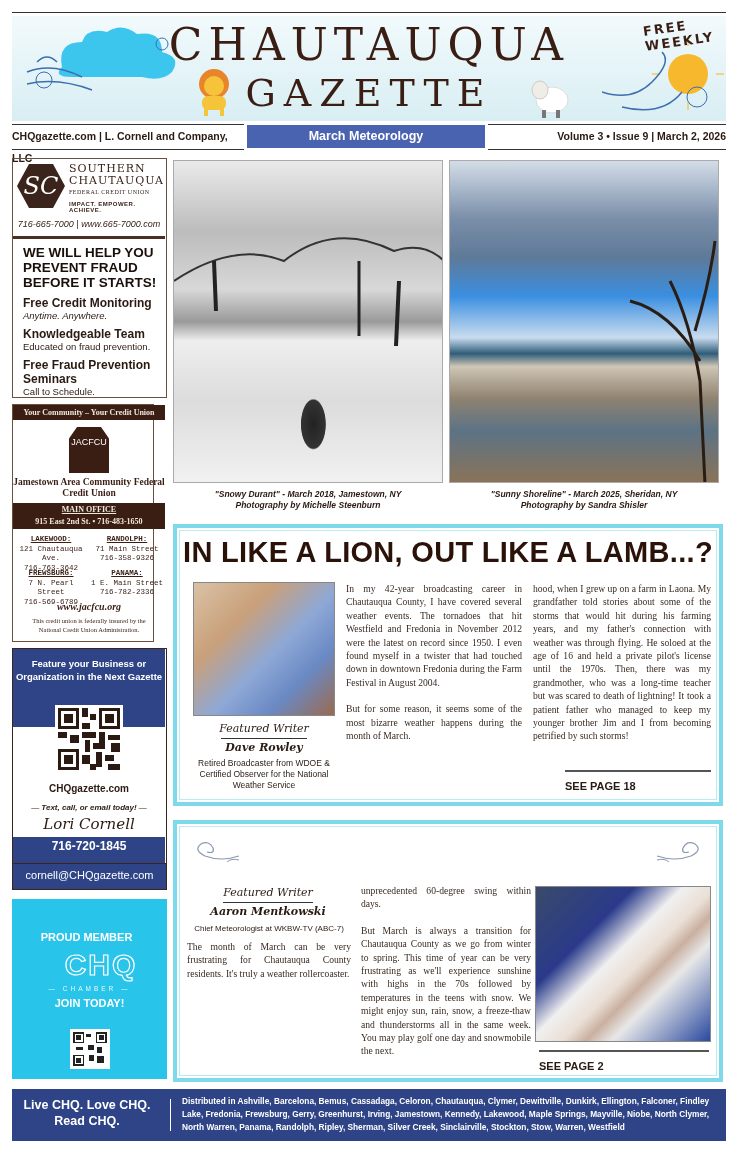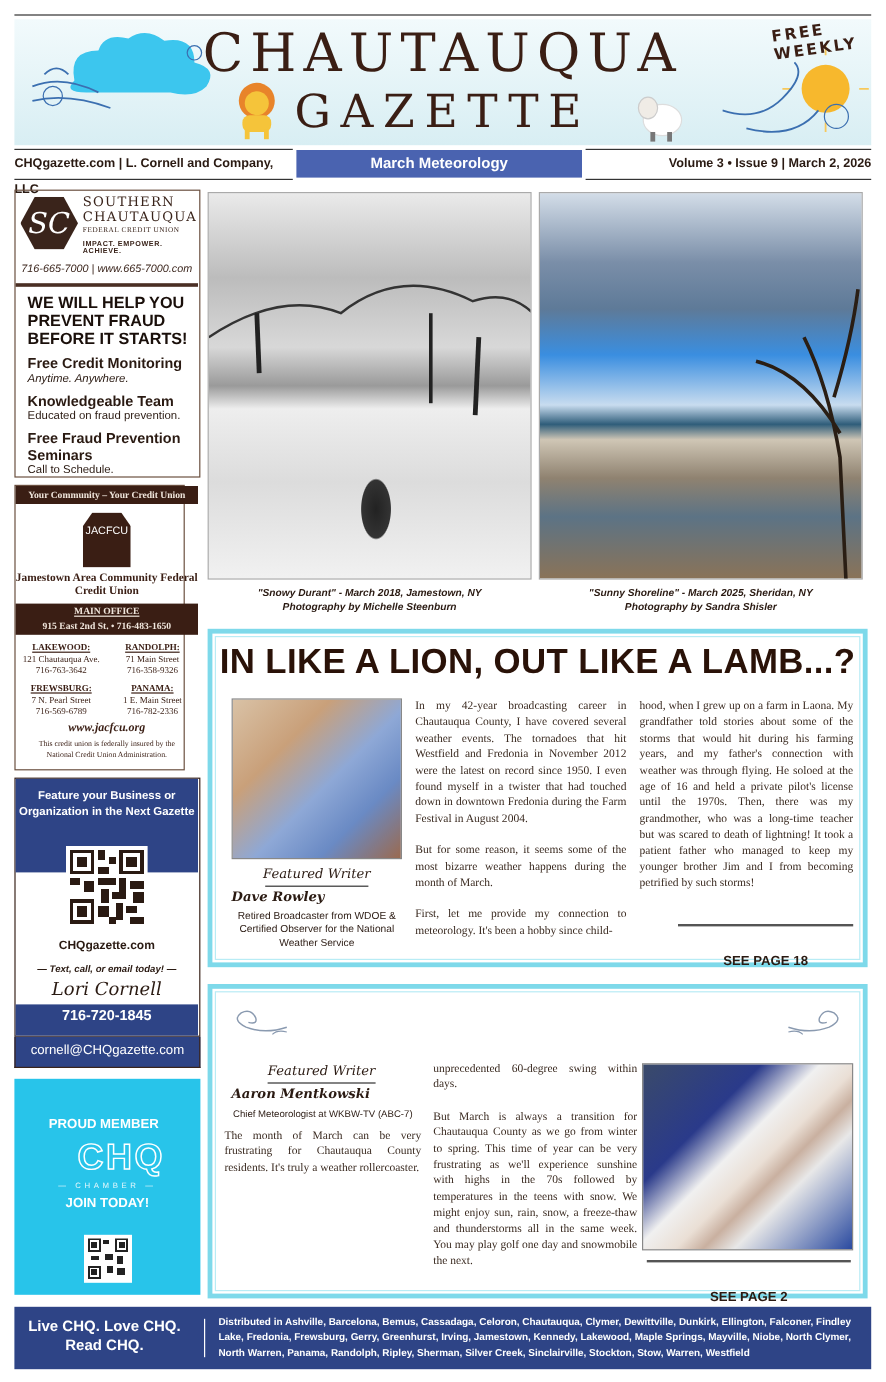--- a/index.html
+++ b/index.html
@@ -42,21 +42,21 @@
   .sc-headline { font-size: 13.5px; font-weight: bold; line-height: 15px; color: #1a0f0a; margin-bottom: 6px; }
   .sc-item-title { font-size: 12px; font-weight: bold; line-height: 14px; color: #2a1a12; }
   .sc-item-desc { font-size: 9.5px; line-height: 11px; color: #2a1a12; margin-bottom: 6px; }
 
   .ad-jacfcu { left: 12px; top: 404px; width: 142px; height: 238px; border: 1.5px solid #6b5040; font-family: "Liberation Serif", serif; }
   .jac-top { left: 0; top: 0; width: 152px; height: 15px; background: #3a1e14; color: #f0e6dc; font-size: 8px; font-weight: bold; text-align: center; line-height: 15px; }
   .jac-logo { left: 56px; top: 22px; width: 40px; height: 46px; background: #3a1e14;
     clip-path: polygon(20% 0, 80% 0, 100% 25%, 100% 100%, 0 100%, 0 25%); color: #fff; font-family: "Liberation Sans", sans-serif; font-size: 9px; text-align: center; padding-top: 10px; }
   .jac-name { left: 0; top: 72px; width: 152px; text-align: center; font-size: 9.5px; font-weight: bold; line-height: 11px; color: #3a1e14; }
   .jac-main { left: 0; top: 98px; width: 152px; height: 26px; background: #3a1e14; color: #f0e6dc; text-align: center; font-size: 8px; font-weight: bold; line-height: 12px; padding-top: 1px; }
-  .jac-branch { width: 76px; text-align: center; font-size: 7.5px; line-height: 9.5px; color: #3a1e14; }
+  .jac-branch { width: 76px; text-align: center; font-size: 7.5px; line-height: 9.5px; color: #3a1e14; font-family: Liberation Mono, monospace; }
   .jac-branch .bn { text-decoration: underline; font-weight: bold; }
   .jac-web { left: 0; top: 196px; width: 152px; text-align: center; font-size: 10px; font-style: italic; font-weight: bold; color: #3a1e14; }
   .jac-note { left: 8px; top: 212px; width: 136px; text-align: center; font-size: 6.5px; line-height: 8.5px; color: #3a1e14; }
 
   .ad-feature { left: 12px; top: 648px; width: 155px; height: 216px; border: 1.5px solid #3a241b; background: #fff; }
   .feat-top { left: 0; top: 0; width: 152px; height: 78px; background: #2e4486; }
   .feat-title { left: 0; top: 8px; width: 152px; text-align: center; color: #fff; font-size: 9.5px; font-weight: bold; line-height: 13px; }
   .feat-qr { left: 42px; top: 56px; width: 68px; height: 68px; background: #fff; padding: 3px; }
   .feat-url { left: 0; top: 134px; width: 152px; text-align: center; font-size: 10px; font-weight: bold; color: #2a1a12; }
   .feat-cta { left: 0; top: 154px; width: 152px; text-align: center; font-size: 8px; font-style: italic; font-weight: bold; color: #2a1a12; }
@@ -83,25 +83,25 @@
       linear-gradient(180deg, #d3dde8 0%, #7a8ea8 18%, #5e7a98 30%, #3a8ee0 42%, #c8dcef 55%, #2f5d7a 60%, #cfc6b5 64%, #8f8270 74%, #5c7385 84%, #8a7358 100%); }
   .cap { width: 270px; text-align: center; font-size: 8.5px; font-weight: bold; font-style: italic; line-height: 11px; color: #2a1a12; }
 
   
   .box { border: 4px solid #7ed9ea; outline: 1px solid #b8ecf5; outline-offset: -7px; background: #fff; }
   .art1 { left: 173px; top: 524px; width: 550px; height: 282px; }
   .art1-title { left: 0; top: 8px; width: 542px; text-align: center; font-size: 29px; font-weight: bold; color: #2a1208; letter-spacing: .3px; }
   .writer-photo { background: linear-gradient(135deg, #d9c2a6 0%, #c9a07a 30%, #8ea8d6 55%, #6a8ac4 75%, #9a6a50 100%); border: 1px solid #888; }
   .fw-label { font-family: "DejaVu Serif", serif; font-style: italic; font-size: 11px; text-align: center; color: #2a1a12; }
   .fw-rule { height: 1px; background: #333; }
-  .fw-name { font-family: "DejaVu Serif", serif; font-style: italic; font-weight: bold; font-size: 11px; color: #2a1a12; }
+  .fw-name { font-family: "DejaVu Serif", serif; font-style: italic; font-weight: bold; font-size: 11px; text-align: center; color: #2a1a12; }
   .fw-role { font-size: 8.5px; line-height: 11px; text-align: center; color: #2a1a12; }
   .body-text { font-family: "Liberation Serif", serif; font-size: 9.6px; line-height: 13.4px; color: #3a2a20; text-align: justify; }
   .body-text p { margin-bottom: 13px; }
-  .see-page { text-align: center; font-size: 11px; font-weight: bold; color: #2a1a12; border-top: 2px solid #555; padding-top: 23px; }
+  .see-page { text-align: left; font-size: 11px; font-weight: bold; color: #2a1a12; border-top: 2px solid #555; padding-top: 8px; }
 
   .art2 { left: 173px; top: 820px; width: 550px; height: 262px; }
   .art2-title { left: 0; top: 8px; width: 542px; text-align: center; font-size: 29px; font-weight: bold; color: #2a1208; }
   .swirl { top: 14px; width: 50px; height: 26px; }
   .anchor-photo { background: linear-gradient(135deg, #3a4a6a 0%, #2a3a8a 30%, #f0f0f0 45%, #eadfd5 55%, #c9b0a0 62%, #e8e8e8 70%, #2a4aa0 100%); border: 1px solid #888; }
 
   
   .footer { left: 12px; top: 1089px; width: 714px; height: 52px; background: #2e4486; }
   .foot-slogan { left: 0; top: 8px; width: 150px; text-align: center; color: #fff; font-size: 12.5px; font-weight: bold; line-height: 16px; }
   .foot-div { left: 158px; top: 10px; width: 1px; height: 32px; background: #fff; }
@@ -303,21 +303,20 @@
 <div class="abs box art1">
   <div class="abs art1-title">IN LIKE A LION, OUT LIKE A LAMB...?</div>
   <div class="abs writer-photo" style="left:16px;top:54px;width:142px;height:134px;"></div>
   <div class="abs fw-label" style="left:16px;top:194px;width:142px;">Featured Writer</div>
   <div class="abs fw-rule" style="left:44px;top:210px;width:86px;"></div>
   <div class="abs fw-name" style="left:16px;top:213px;width:142px;">Dave Rowley</div>
   <div class="abs fw-role" style="left:16px;top:230px;width:142px;">Retired Broadcaster from WDOE &amp; Certified Observer for the National Weather Service</div>
   <div class="abs body-text" style="left:169px;top:54px;width:176px;">
     <p>In my 42-year broadcasting career in Chautauqua County, I have covered several weather events. The tornadoes that hit Westfield and Fredonia in November 2012 were the latest on record since 1950. I even found myself in a twister that had touched down in downtown Fredonia during the Farm Festival in August 2004.</p>
     <p>But for some reason, it seems some of the most bizarre weather happens during the month of March.</p>
-    <p>First, let me provide my connection to meteorology. It's been a hobby since child-</p>
   </div>
   <div class="abs body-text" style="left:356px;top:54px;width:178px;">
     <p>hood, when I grew up on a farm in Laona. My grandfather told stories about some of the storms that would hit during his farming years, and my father's connection with weather was through flying. He soloed at the age of 16 and held a private pilot's license until the 1970s. Then, there was my grandmother, who was a long-time teacher but was scared to death of lightning! It took a patient father who managed to keep my younger brother Jim and I from becoming petrified by such storms!</p>
   </div>
   <div class="abs see-page" style="left:388px;top:242px;width:146px;">SEE PAGE 18</div>
 </div>
 
 <div class="abs box art2">
   <svg class="abs swirl" style="left:14px;" viewBox="0 0 50 26">
     <path d="M48 18 Q30 24 14 18 Q2 12 10 6 Q18 2 22 10 Q24 16 16 14" stroke="#8a9ab0" stroke-width="1.2" fill="none"></path>

